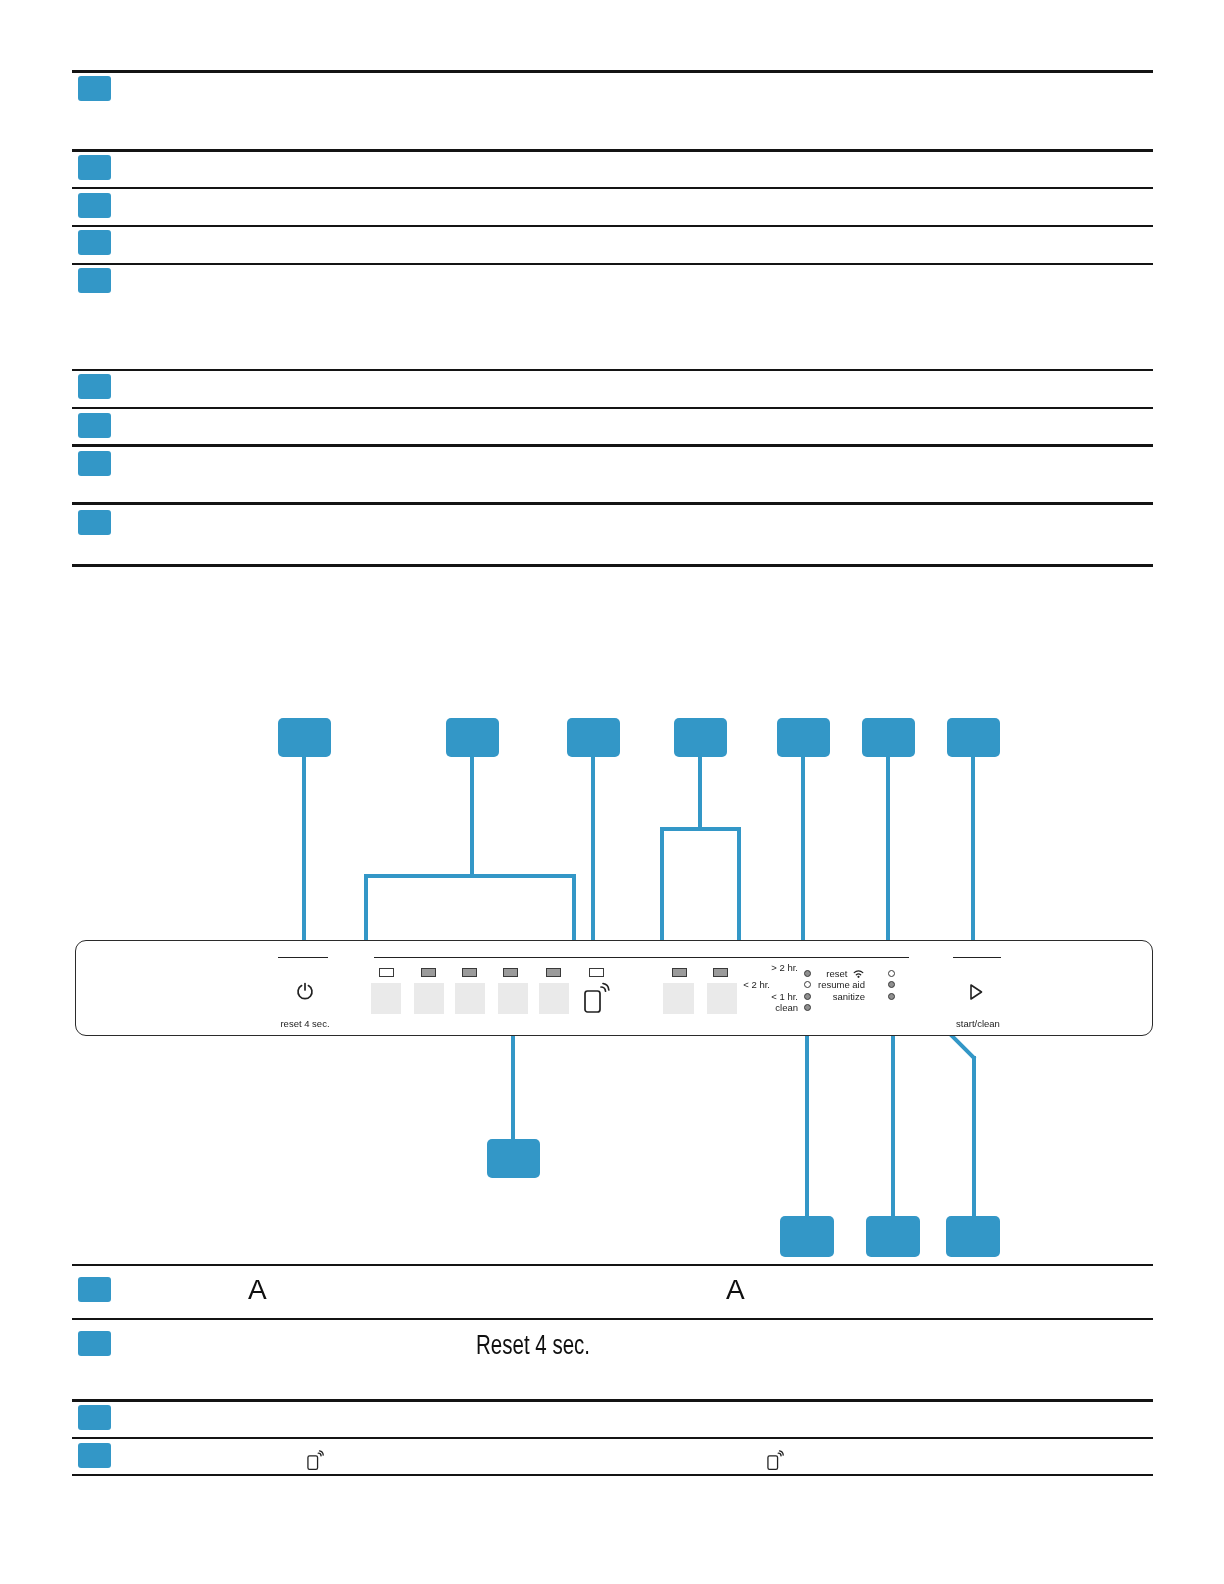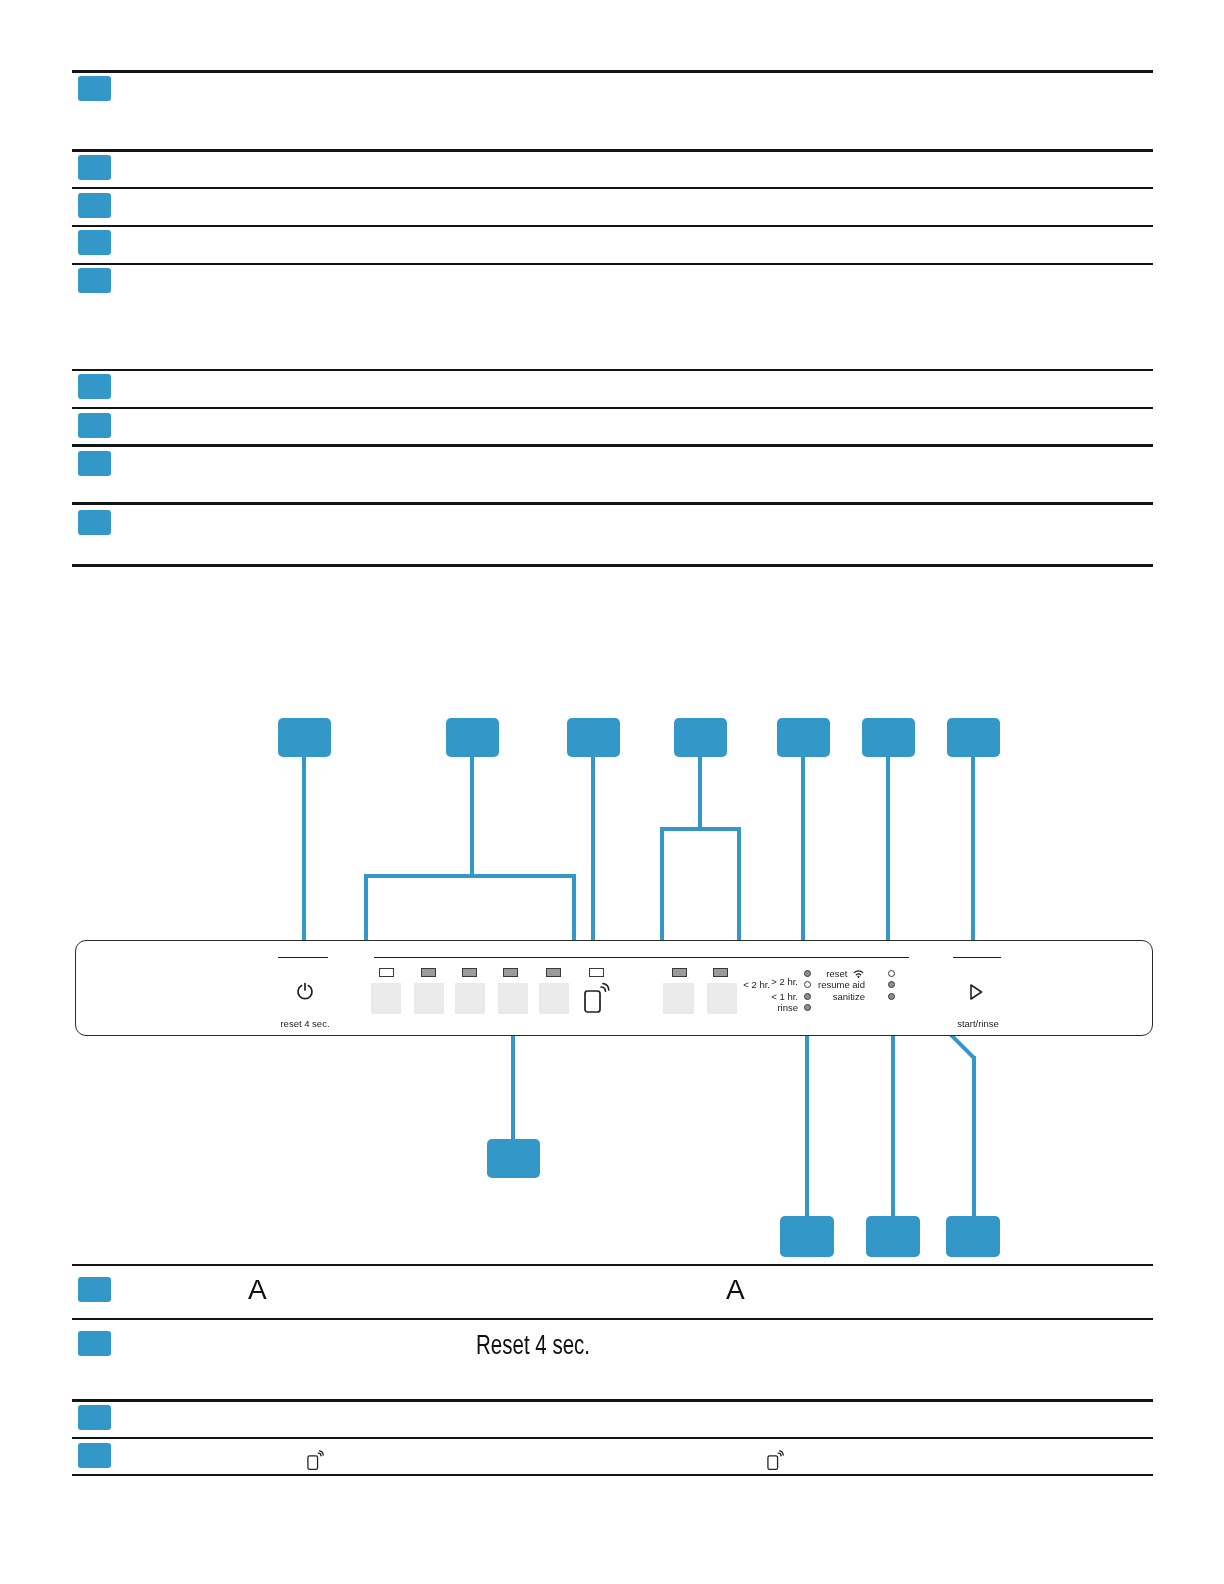--- a/index.html
+++ b/index.html
@@ -142,24 +142,24 @@
         <rect x="3" y="12" width="15" height="21" rx="2.5" stroke="#222" stroke-width="1.7" fill="none"></rect>
         <path d="M19 8 A4.5 4.5 0 0 1 23.5 12.2" stroke="#222" stroke-width="1.7" fill="none" stroke-linecap="round"></path>
         <path d="M20.5 3.5 A8.5 8.5 0 0 1 27.5 11.5" stroke="#222" stroke-width="1.7" fill="none" stroke-linecap="round" opacity="0"></path>
         <path d="M21 4.5 A7 7 0 0 1 26.8 11" stroke="#222" stroke-width="1.7" fill="none" stroke-linecap="round"></path>
       </svg>
     </span>
 
     <div class="pbtn" style="left:587px;width:31px"></div>
     <div class="pbtn" style="left:631px"></div>
 
-    <div class="lrow" style="left:662px;top:35px;width:60px">&gt; 2 hr.</div>
+    <div class="lrow" style="left:662px;top:21px;width:60px">&gt; 2 hr.</div>
     <div class="lrow" style="left:634px;top:38px;width:60px">&lt; 2 hr.</div>
     <div class="lrow" style="left:662px;top:49.5px;width:60px">&lt; 1 hr.</div>
-    <div class="lrow" style="left:662px;top:61px;width:60px">rinse</div>
+    <div class="lrow" style="left:662px;top:61px;width:60px">clean</div>
     <div class="ldot" style="left:727.5px;top:28.5px" data-state="filled"></div>
     <div class="ldot" style="left:727.5px;top:40px" data-state="outline"></div>
     <div class="ldot" style="left:727.5px;top:51.5px" data-state="filled"></div>
     <div class="ldot" style="left:727.5px;top:63px" data-state="filled"></div>
 
     <div class="lrow" style="left:705px;top:26.5px;width:84px">
       <span>reset</span>
       <span style="display:inline-block;vertical-align:-1px;margin-left:2px">
         <svg width="13" height="10" viewBox="0 0 13 10">
           <path d="M2.2 4.6 A6.2 6.2 0 0 1 10.8 4.6" stroke="#222" stroke-width="1.2" fill="none" stroke-linecap="round"></path>
@@ -172,21 +172,21 @@
     <div class="lrow" style="left:705px;top:49.5px;width:84px">sanitize</div>
     <div class="ldot" style="left:811.5px;top:28.5px" data-state="outline"></div>
     <div class="ldot" style="left:811.5px;top:40px" data-state="filled"></div>
     <div class="ldot" style="left:811.5px;top:51.5px" data-state="filled"></div>
 
     <span style="position:absolute;left:893px;top:42px">
       <svg width="15" height="18" viewBox="0 0 15 18">
         <path d="M2 2 L12.5 9 L2 16 Z" stroke="#222" stroke-width="1.6" fill="none" stroke-linejoin="round"></path>
       </svg>
     </span>
-    <div class="pcaption" style="left:842px;top:77px">start/rinse</div>
+    <div class="pcaption" style="left:842px;top:77px">start/clean</div>
   </div>
 
   <div class="bigA" style="left:248px;top:1274px">A</div>
   <div class="bigA" style="left:726px;top:1274px">A</div>
   <div class="resetTxt" style="left:476px;top:1330px">Reset 4 sec.</div>
 
   <span style="position:absolute;left:306px;top:1447px">
     <svg width="18" height="24" viewBox="0 0 28 34">
       <rect x="3" y="12" width="15" height="21" rx="2.5" stroke="#222" stroke-width="2" fill="none"></rect>
       <path d="M19 8 A4.5 4.5 0 0 1 23.5 12.2" stroke="#222" stroke-width="2" fill="none" stroke-linecap="round"></path>

